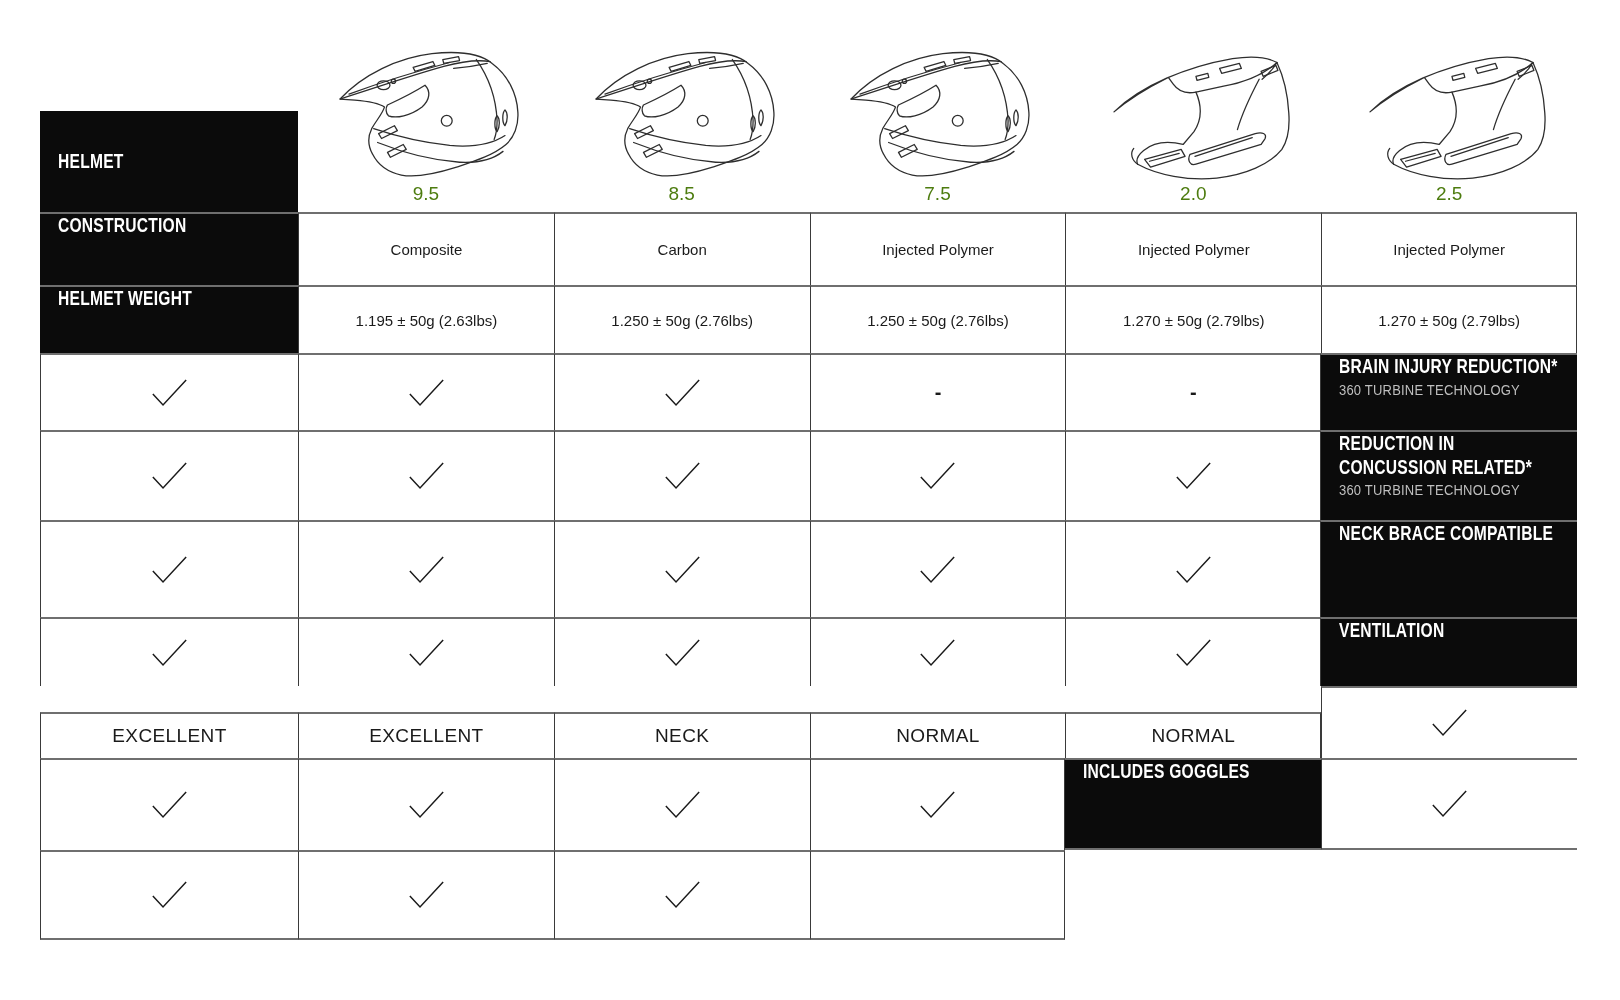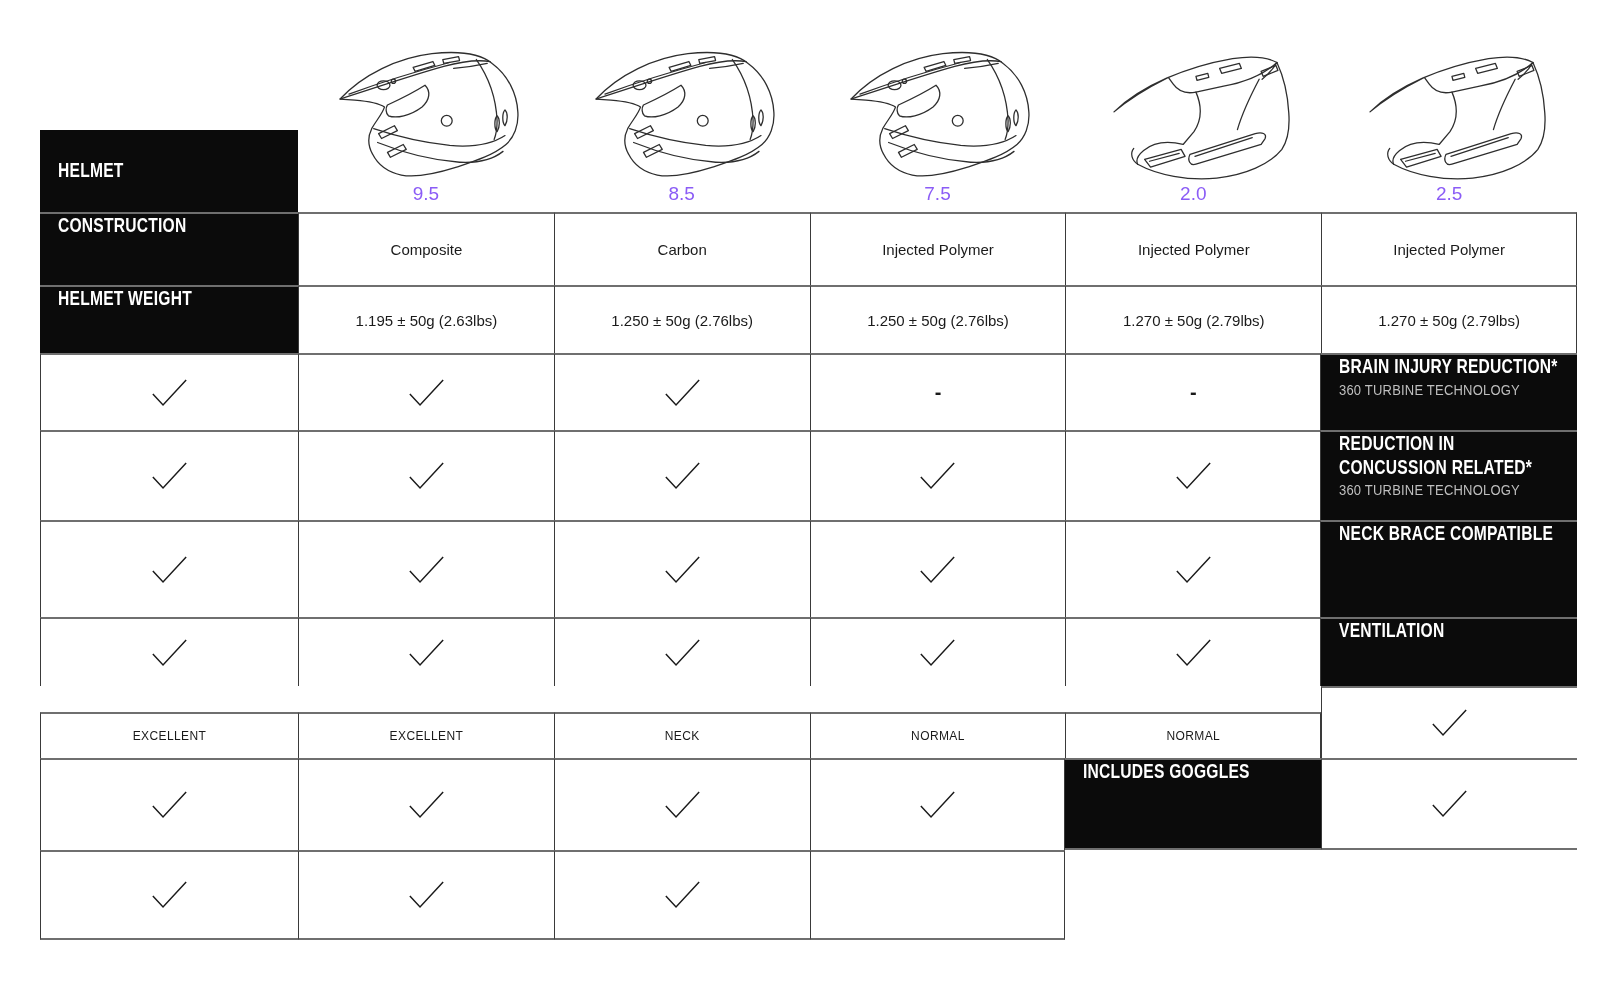--- a/index.html
+++ b/index.html
@@ -11,27 +11,27 @@
   }
   #tbl{
     position:absolute;left:40px;top:20px;
     display:grid;
     grid-template-columns:258px repeat(5,255.8px);
     grid-template-rows:192px 73px 68px 77px 90px 97px 69px 72px 92px 90px;
   }
   
   .hlab{display:flex;flex-direction:column;justify-content:flex-end;}
   .hblk{
-    background:#0b0b0b;color:#fff;height:82px;
+    background:#0b0b0b;color:#fff;height:101px;
     display:flex;align-items:center;padding-left:18px;box-sizing:border-box;
   }
   .hcell{display:flex;flex-direction:column;align-items:center;justify-content:flex-end;overflow:hidden;}
   .helm{width:206px;height:158px;flex:0 0 auto;}
   .helm *{fill:none;stroke:#2e2e2e;stroke-width:1.3;stroke-linejoin:round;stroke-linecap:round;}
-  .model{font-size:19px;color:#8b5cf6;margin:2px 0 7px 0;}
+  .model{font-size:19px;color:#4d7c0f;margin:2px 0 7px 0;}
   
   .lab{
     background:#0b0b0b;color:#fff;
     display:flex;flex-direction:column;justify-content:flex-start;
     padding-left:18px;box-sizing:border-box;
     border-top:2px solid #6f6f6f;overflow:hidden;
   }
   .lt{
     font-weight:bold;font-size:20px;letter-spacing:.3px;line-height:1.18;
     white-space:pre;width:129%;
@@ -45,21 +45,21 @@
   .ls:empty{display:none;}
   
   .cell{
     border-top:2px solid #6f6f6f;border-left:1.5px solid #3a3a3a;
     box-sizing:border-box;
     display:flex;align-items:center;justify-content:center;
     font-size:15px;color:#1a1a1a;text-align:center;
   }
   .c5{border-right:1.5px solid #3a3a3a;}
   .bot{border-bottom:2px solid #6f6f6f;}
-  .caps{font-size:12px;letter-spacing:.4px;margin-top:26px;}
+  .caps{font-size:19px;letter-spacing:.4px;margin-top:26px;}
   .dash{font-size:20px;font-weight:600;}
   .check{width:37px;height:30px;}
   .check polyline{fill:none;stroke:#1b1b1b;stroke-width:1.6;}
   #defs{position:absolute;width:0;height:0;overflow:hidden;}
 </style>
 </head>
 <body>
 
 <svg id="defs" aria-hidden="true">
   <defs>

